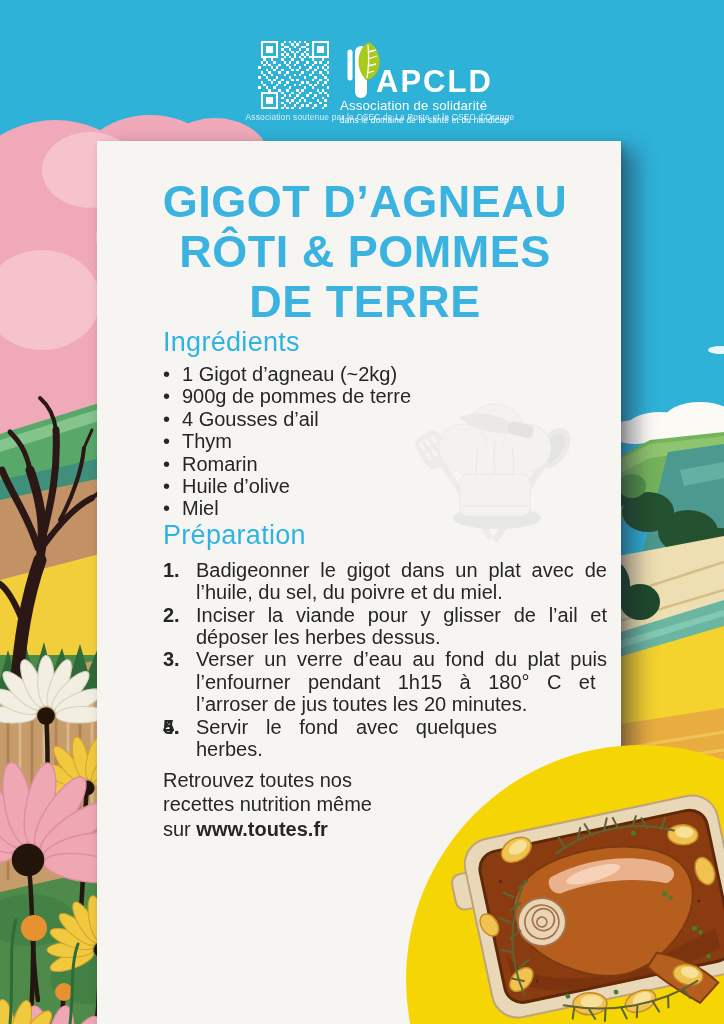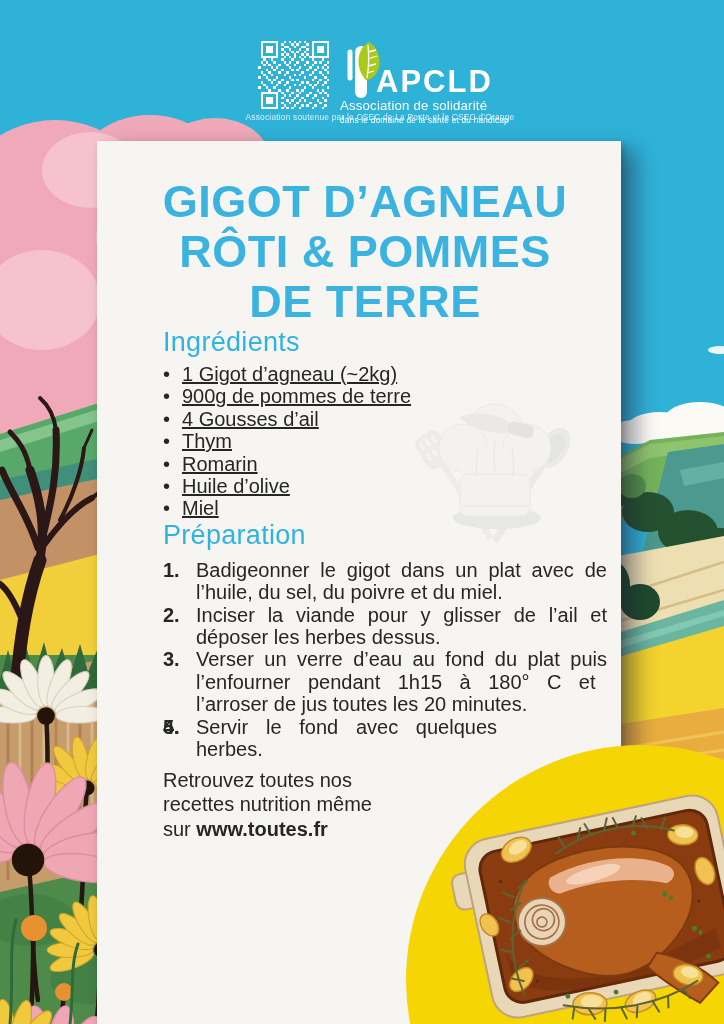--- a/index.html
+++ b/index.html
@@ -30,21 +30,21 @@
     background-size:67px 53px,41px 37px;
     box-shadow:15px 9px 20px rgba(30,32,52,.45),3px 3px 6px rgba(30,32,52,.22);
     box-sizing:border-box;padding:0 14px 0 66px;}
   .title{margin-top:36px;text-align:center;color:#3ab3e0;font-weight:700;
     font-size:45px;line-height:50px;letter-spacing:.5px;margin-left:-40px;}
   h2.sec{color:#2fb4e2;font-weight:400;font-size:27px;line-height:30px;
     margin:0;letter-spacing:.3px;}
   .sec-ing{margin-top:40px;}
   .sec-prep{margin-top:16px;}
   .ing-list{list-style:none;margin:6px 0 0 0;padding:0;color:#262626;
-    font-size:20px;line-height:22.4px;text-decoration:underline;}
+    font-size:20px;line-height:22.4px;}
   .ing-list li{position:relative;padding-left:19px;}
   .ing-list li::before{content:"•";position:absolute;left:0;top:0;}
   .steps{margin-top:9px;color:#262626;font-size:20px;line-height:22.4px;
     text-align:justify;text-align-last:left;}
   .wrap-spacer{float:right;width:220px;height:310px;
     shape-outside:circle(235px at 254px 365px);}
   .step{position:relative;padding-left:33px;}
   .step .num{position:absolute;left:0;top:0;font-weight:700;}
   .footer{margin-top:7px;width:236px;color:#262626;font-size:20px;
     line-height:24.5px;clear:none;}

